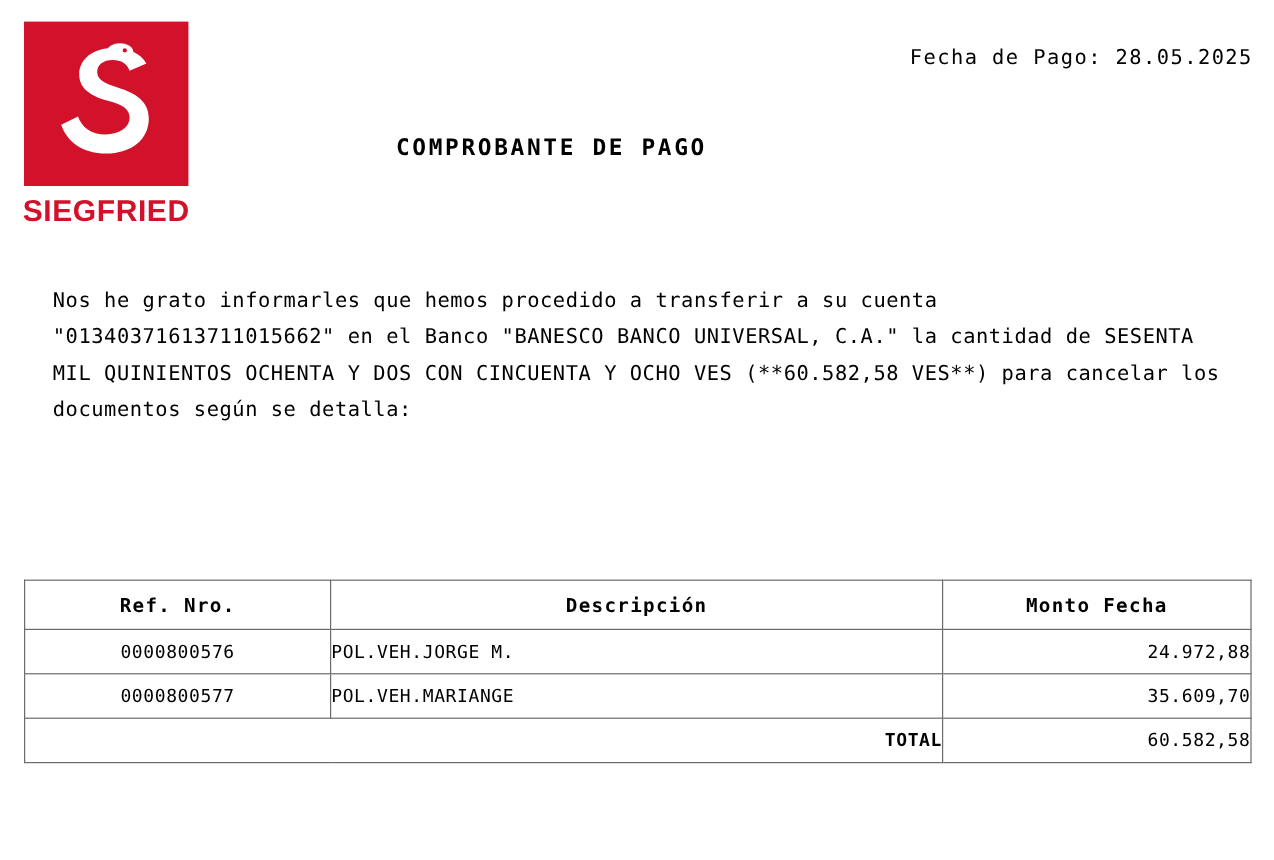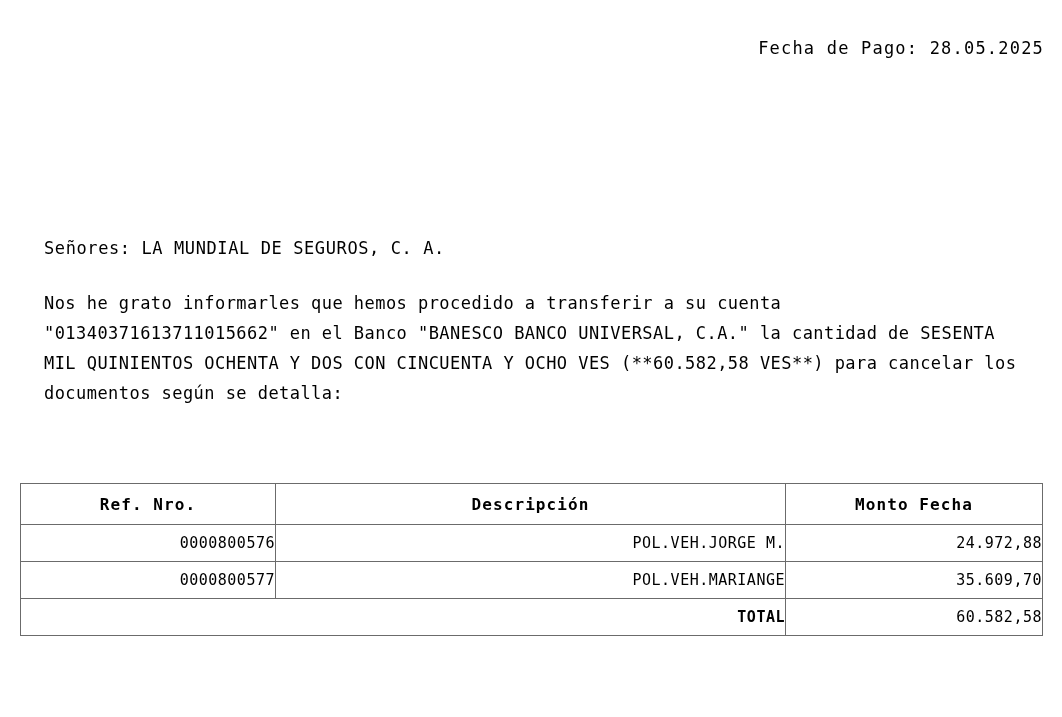--- a/index.html
+++ b/index.html
@@ -114,21 +114,20 @@
     width: 1022px;
     table-layout: fixed;
   }
   table.detail th,
   table.detail td {
     border: 1px solid #6b6b6b;
     padding: 0;
     height: 36px;
     font-size: 15px;
     letter-spacing: 0.5px;
-    text-align: right;
   }
   table.detail th {
     font-weight: bold;
     font-size: 16px;
     letter-spacing: 1.1px;
     text-align: center;
     height: 40px;
   }
   col.c-ref { width: 255px; }
   col.c-desc { width: 510px; }
@@ -156,26 +155,38 @@
   }
   tr.total-row td.total-label {
     border-left: 1px solid #6b6b6b;
   }
 </style>
 </head>
 <body>
 
 <div class="page">
 
+  <div class="logo-box">
+    <div class="logo-mark">
+      <svg class="snake" viewBox="0 0 137 137">
+        <path d="M74 22 C58 22 46 31 46 44 C46 56 56 62 70 66 C82 69 88 73 88 80 C88 88 80 94 68 94 C56 94 48 88 45 79 L31 86 C36 101 50 110 68 110 C90 110 104 98 104 81 C104 67 94 60 78 55 C66 51 61 48 61 42 C61 36 66 32 74 32 C81 32 86 35 88 41 L102 35 C97 26 87 22 74 22 Z" fill="#ffffff"></path>
+        <ellipse cx="80" cy="25" rx="11" ry="7" fill="#ffffff"></ellipse>
+        <circle cx="84" cy="24" r="1.8" fill="#d2112a"></circle>
+      </svg>
+    </div>
+    <div class="logo-word">
+      <span>SIEGFRIED</span>
+    </div>
+  </div>
 
   <div class="pay-date">Fecha de Pago: 28.05.2025</div>
 
+  <div class="doc-title">COMPROBANTE DE PAGO</div>
 
   <div class="body-block">
-    <div class="addressee">Señores: LA MUNDIAL DE SEGUROS, C. A.</div>
     <div class="paragraph">Nos he grato informarles que hemos procedido a transferir a su cuenta "01340371613711015662" en el Banco "BANESCO BANCO UNIVERSAL, C.A." la cantidad de SESENTA MIL QUINIENTOS OCHENTA Y DOS CON CINCUENTA Y OCHO VES (**60.582,58 VES**) para cancelar los documentos según se detalla:</div>
   </div>
 
   <div class="table-wrap">
     <table class="detail">
       <colgroup>
         <col class="c-ref">
         <col class="c-desc">
         <col class="c-amount">
       </colgroup>

